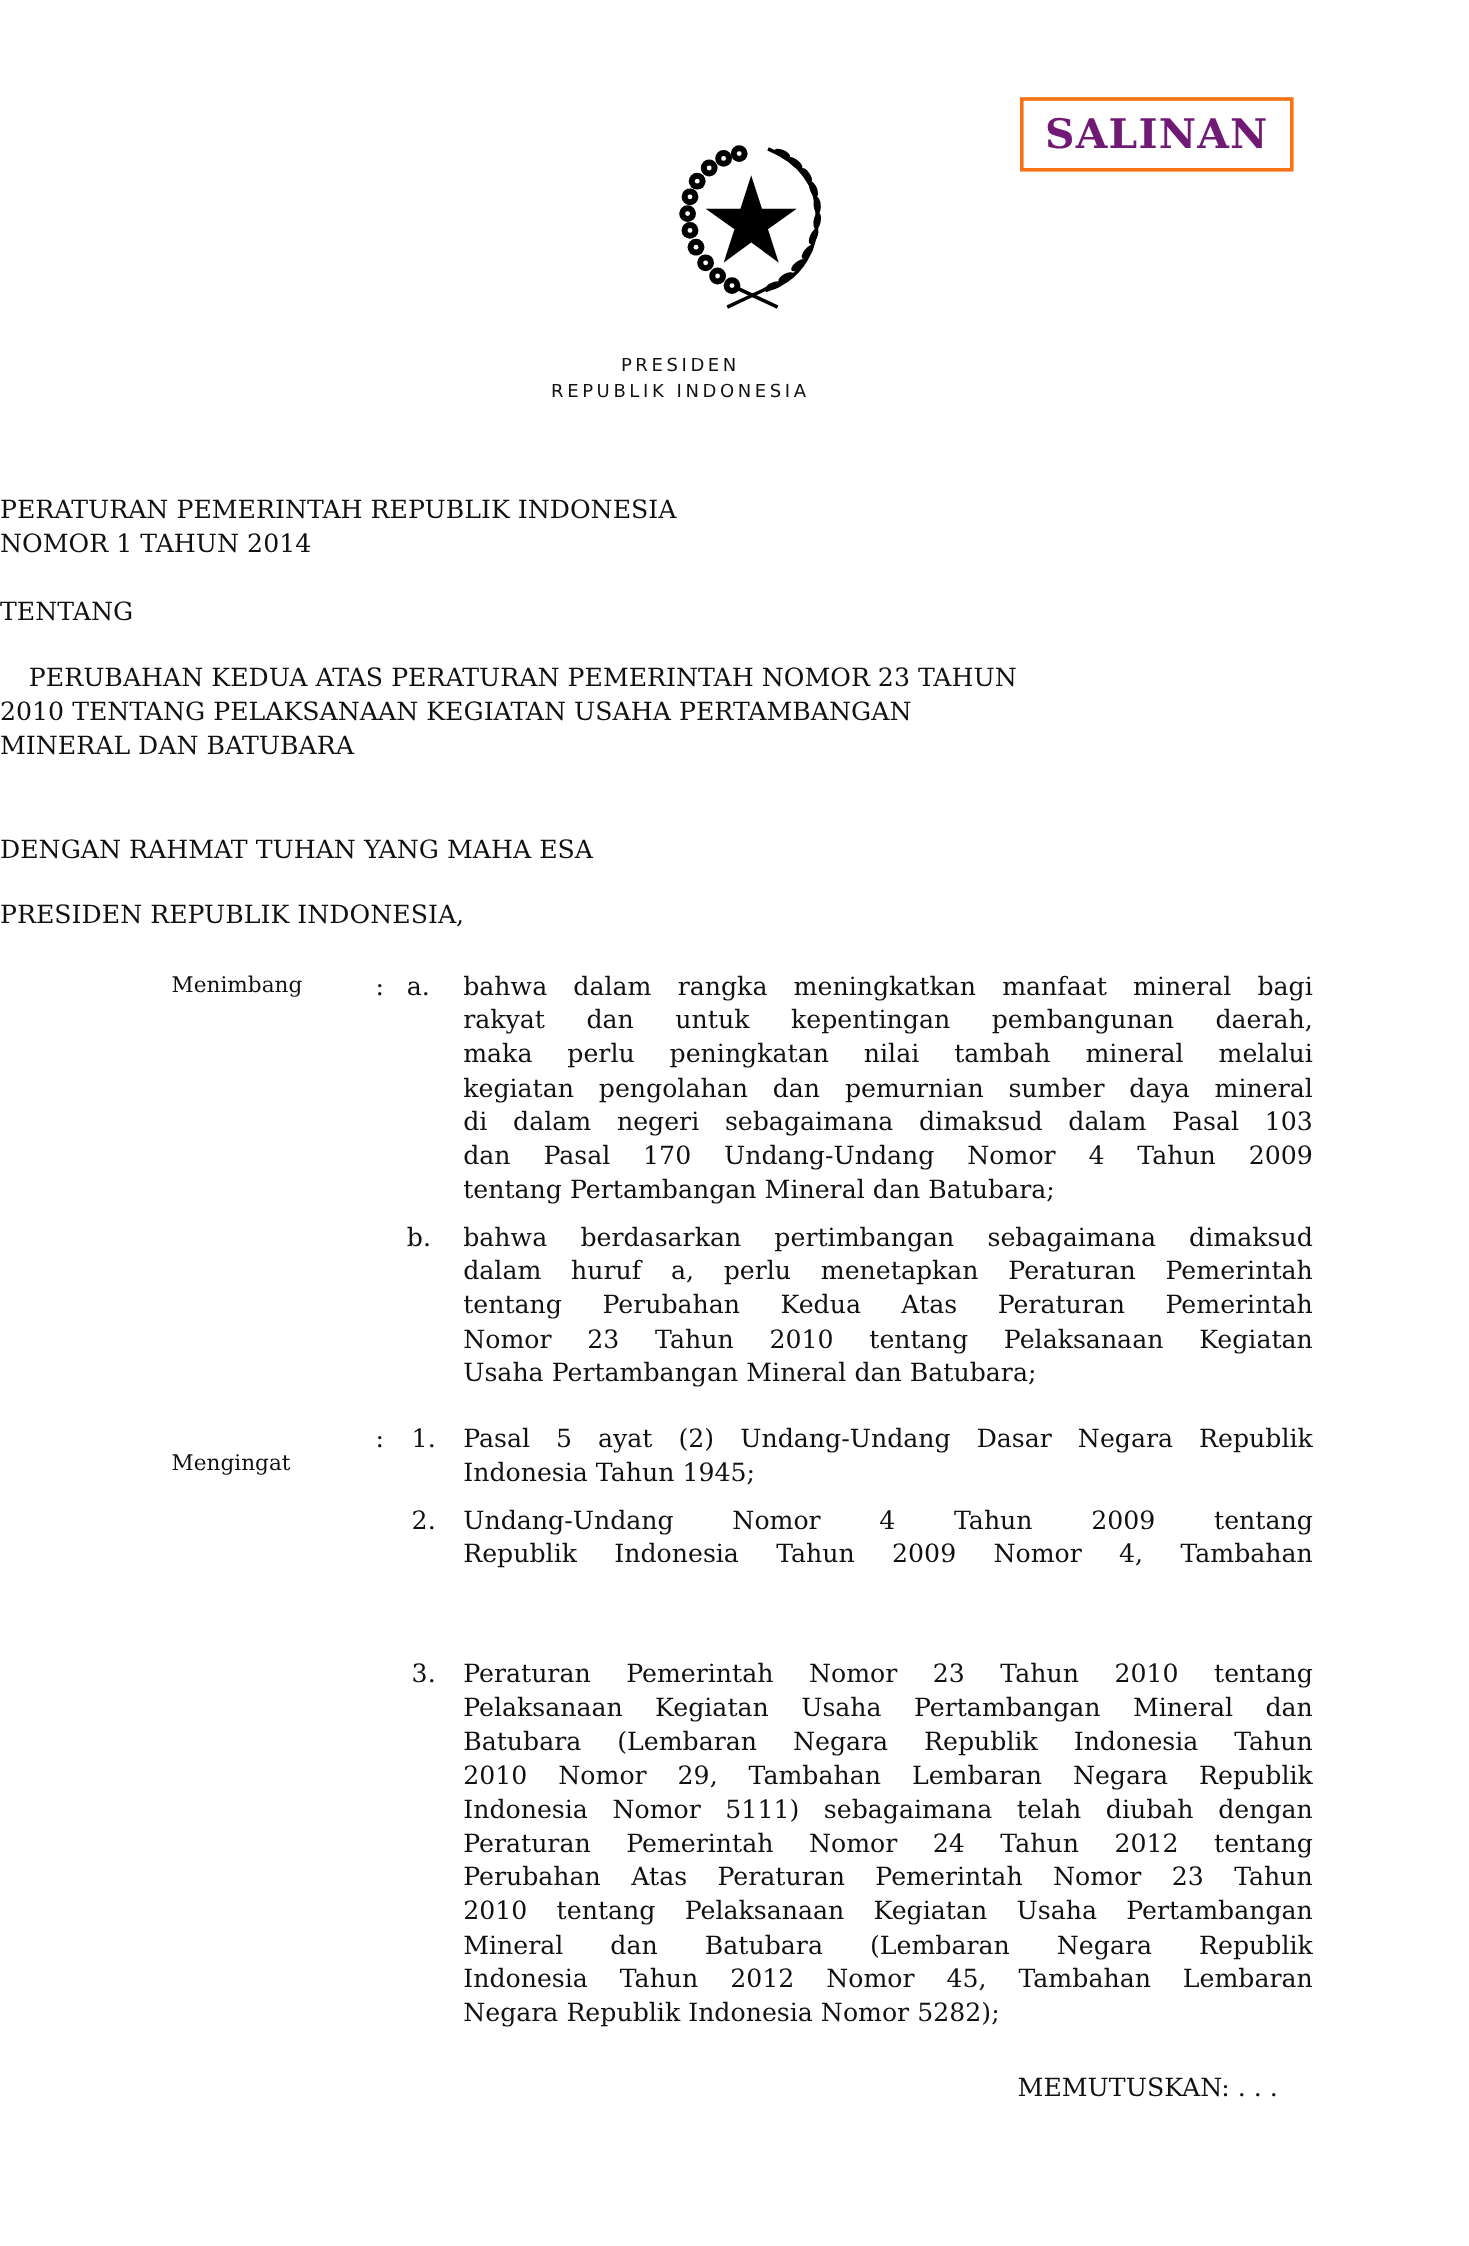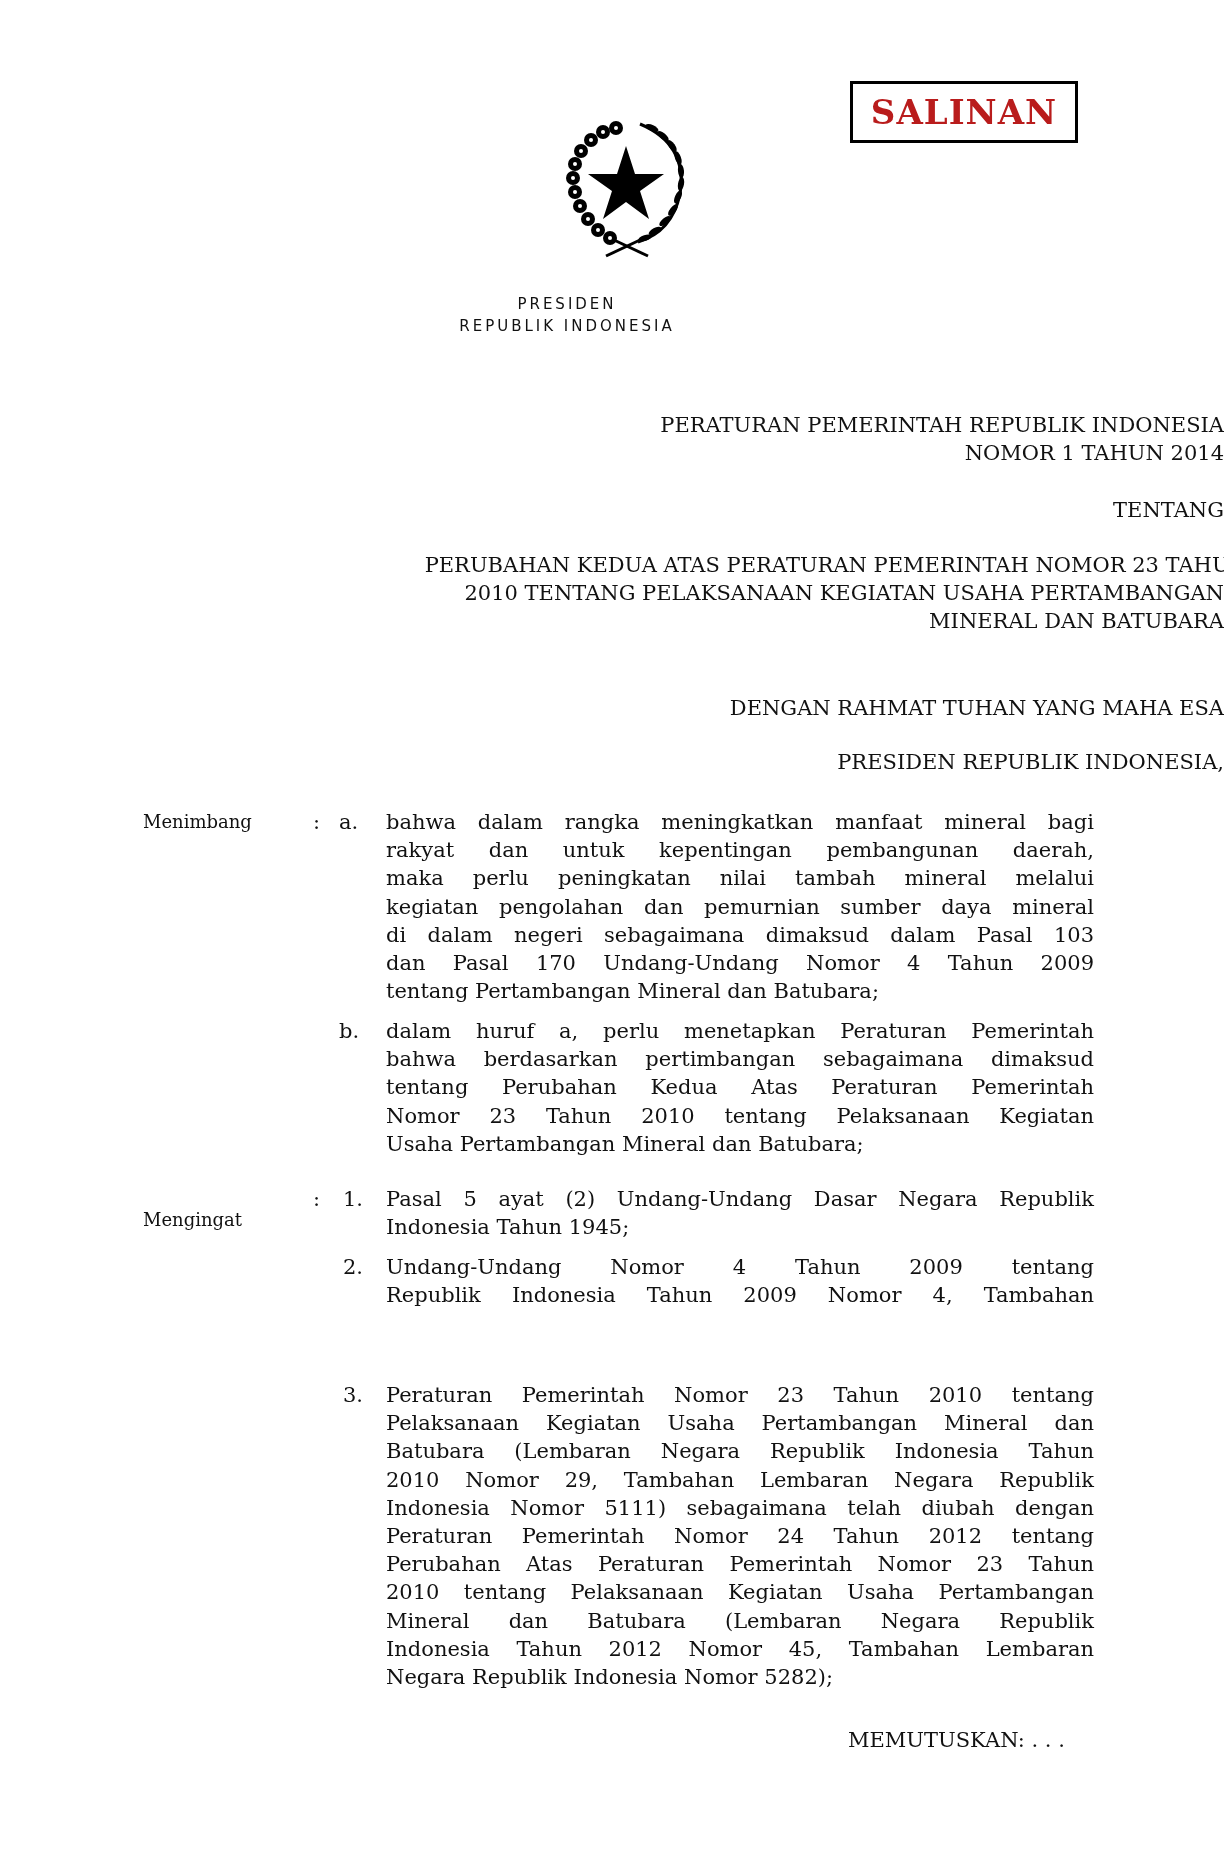--- a/index.html
+++ b/index.html
@@ -14,30 +14,30 @@
     overflow: hidden;
     font-family: "DejaVu Serif", "Liberation Serif", serif;
     color: #111111;
   }
   .stamp {
     position: absolute;
     left: 850px;
     top: 81px;
     width: 228px;
     height: 62px;
-    border: 3px solid #000000;
+    border: 3px solid #f97316;
     box-sizing: border-box;
     display: flex;
     align-items: center;
     justify-content: center;
     font-family: "DejaVu Serif", serif;
     font-weight: bold;
     font-size: 34px;
     letter-spacing: 1px;
-    color: #b91c1c;
+    color: #701a75;
   }
   .emblem {
     position: absolute;
     left: 548px;
     top: 114px;
     width: 160px;
     height: 150px;
   }
   .emblem-caption {
     position: absolute;
@@ -47,21 +47,21 @@
     font-family: "DejaVu Sans", sans-serif;
     font-size: 15px;
     letter-spacing: 3px;
     color: #111;
     line-height: 20px;
   }
   .center-line {
     position: absolute;
     left: 0;
     width: 1224px;
-    text-align: right;
+    text-align: left;
     font-size: 21px;
     line-height: 28px;
     white-space: nowrap;
   }
   .section-label {
     position: absolute;
     left: 143px;
     font-size: 18px;
     line-height: 28px;
   }
@@ -188,22 +188,22 @@
   <span class="ln">rakyat dan untuk kepentingan pembangunan daerah,</span>
   <span class="ln">maka perlu peningkatan nilai tambah mineral melalui</span>
   <span class="ln">kegiatan pengolahan dan pemurnian sumber daya mineral</span>
   <span class="ln">di dalam negeri sebagaimana dimaksud dalam Pasal 103</span>
   <span class="ln">dan Pasal 170 Undang-Undang Nomor 4 Tahun 2009</span>
   <span class="ln last">tentang Pertambangan Mineral dan Batubara;</span>
 </div>
 
 <div class="marker" style="top:1017px;">b.</div>
 <div class="para" style="top:1017px;">
+  <span class="ln">bahwa berdasarkan pertimbangan sebagaimana dimaksud</span>
   <span class="ln">dalam huruf a, perlu menetapkan Peraturan Pemerintah</span>
-  <span class="ln">bahwa berdasarkan pertimbangan sebagaimana dimaksud</span>
   <span class="ln">tentang Perubahan Kedua Atas Peraturan Pemerintah</span>
   <span class="ln">Nomor 23 Tahun 2010 tentang Pelaksanaan Kegiatan</span>
   <span class="ln last">Usaha Pertambangan Mineral dan Batubara;</span>
 </div>
 
 <div class="section-label" style="top:1206px;">Mengingat</div>
 <div class="colon" style="top:1185px;">:</div>
 
 <div class="marker num" style="top:1185px;">1.</div>
 <div class="para" style="top:1185px;">

